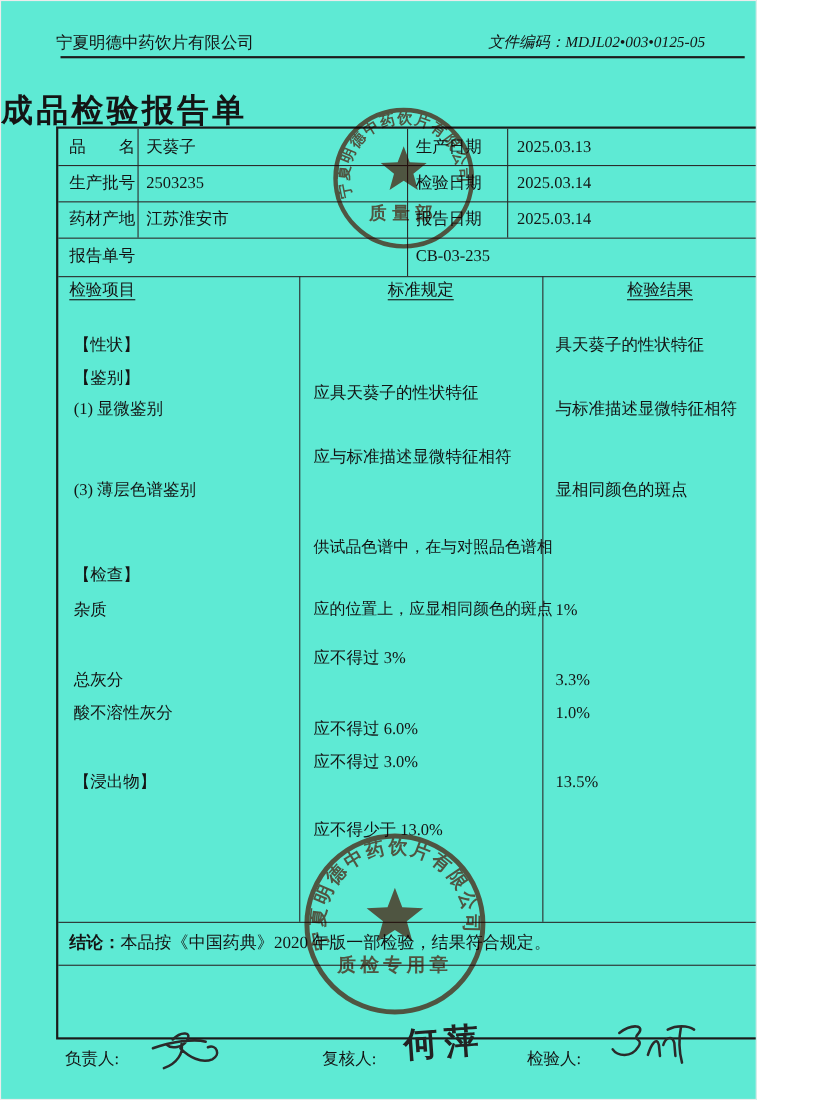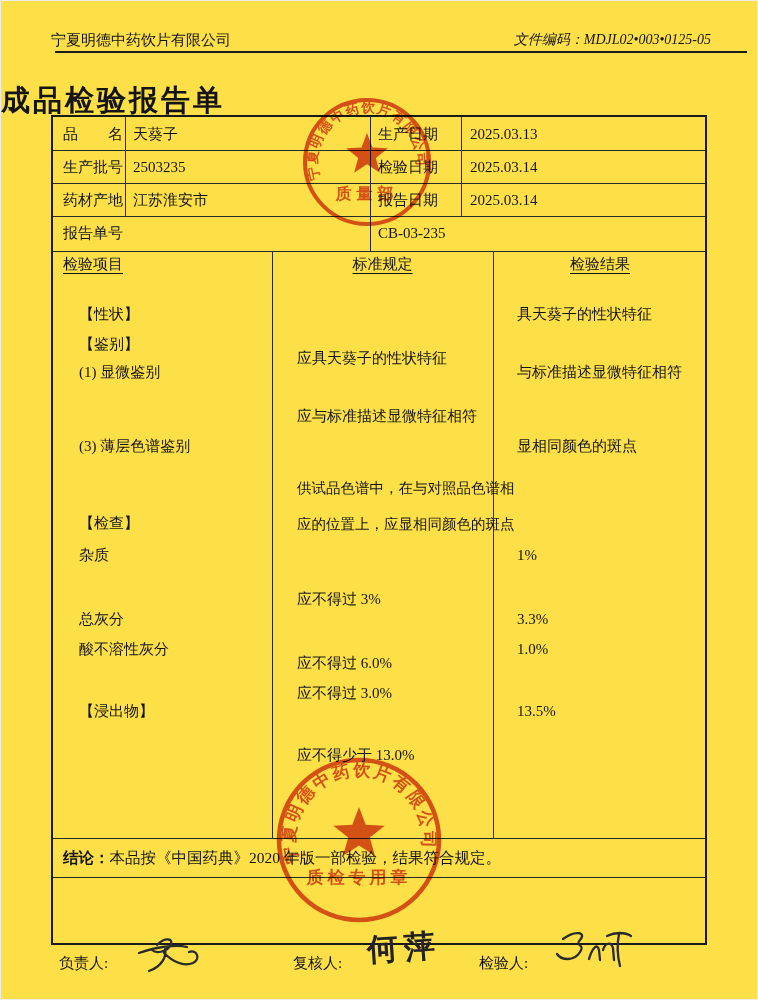--- a/index.html
+++ b/index.html
@@ -1,38 +1,38 @@
 <!DOCTYPE html>
 <html><head>
 <meta charset="utf-8">
 <style>
   html,body { margin:0; padding:0; background:#fff; }
   .page {
-    position:relative; width:758px; height:1000px; background:#fde047;
+    position:relative; width:688px; height:1000px; background:#5eead4;
     font-family:"Liberation Serif","DejaVu Serif",serif; color:#141414;
     border:1px solid #ececec; box-sizing:border-box; overflow:hidden;
   }
   .hdr-left { position:absolute; left:50px; top:29px; font-size:15px; line-height:20px; white-space:nowrap; }
   .hdr-right { position:absolute; right:46px; top:30px; font-size:14px; line-height:18px; white-space:nowrap;font-style:italic; }
   .hdr-rule { position:absolute; left:54px; right:10px; top:50px; height:2px; background:#1c1c1c; }
   .title { position:absolute; left:0; right:0; top:80px; text-align:left; font-size:29px; font-weight:bold; letter-spacing:3px; }
 
   .doc-table { position:absolute; left:50px; top:114px; width:656px; height:830px;
     border:2px solid #1a1a1a; box-sizing:border-box; font-size:15px; }
   .hl { position:absolute; left:0; right:0; height:1px; background:#2b2b2b; }
   .vl { position:absolute; width:1px; background:#2b2b2b; }
 
   .cell { position:absolute; line-height:20px; white-space:nowrap; }
   .th { text-decoration:underline; text-underline-offset:4px; }
-  .trow { position:absolute; left:16px; width:100%; height:20px;padding-left:13px; }
+  .trow { position:absolute; left:4px; width:100%; height:20px;padding-left:13px; }
   .ci { position:absolute; top:0; line-height:20px; white-space:nowrap; }
   .ci1 { left:10px; }
   .ci2 { left:228px;margin-top:44px; }
   .ci3 { left:448px; }
-  .tlc-std { top:-10px; line-height:36px; white-space:pre; font-size:14.5px; }
+  .tlc-std { top:-10px; line-height:56px; white-space:pre; font-size:14.5px; }
 
   .concl { position:absolute; left:10px; top:730px; font-size:15.5px; line-height:22px; white-space:nowrap; }
   .remark { position:absolute; left:10px; top:757px; font-size:15px; line-height:37px; white-space:pre; }
   .blabel { font-weight:bold; }
 
   .stamp { position:absolute; mix-blend-mode:multiply; opacity:.82; }
   .sig-label { position:absolute; top:952px; font-size:15px; line-height:20px; white-space:nowrap; }
   .sig-svg { position:absolute; }
   .sig-name { position:absolute; left:366px; top:926px; font-size:31px; font-weight:600;
     transform:rotate(-4deg); letter-spacing:6px; color:#222; white-space:nowrap; }

